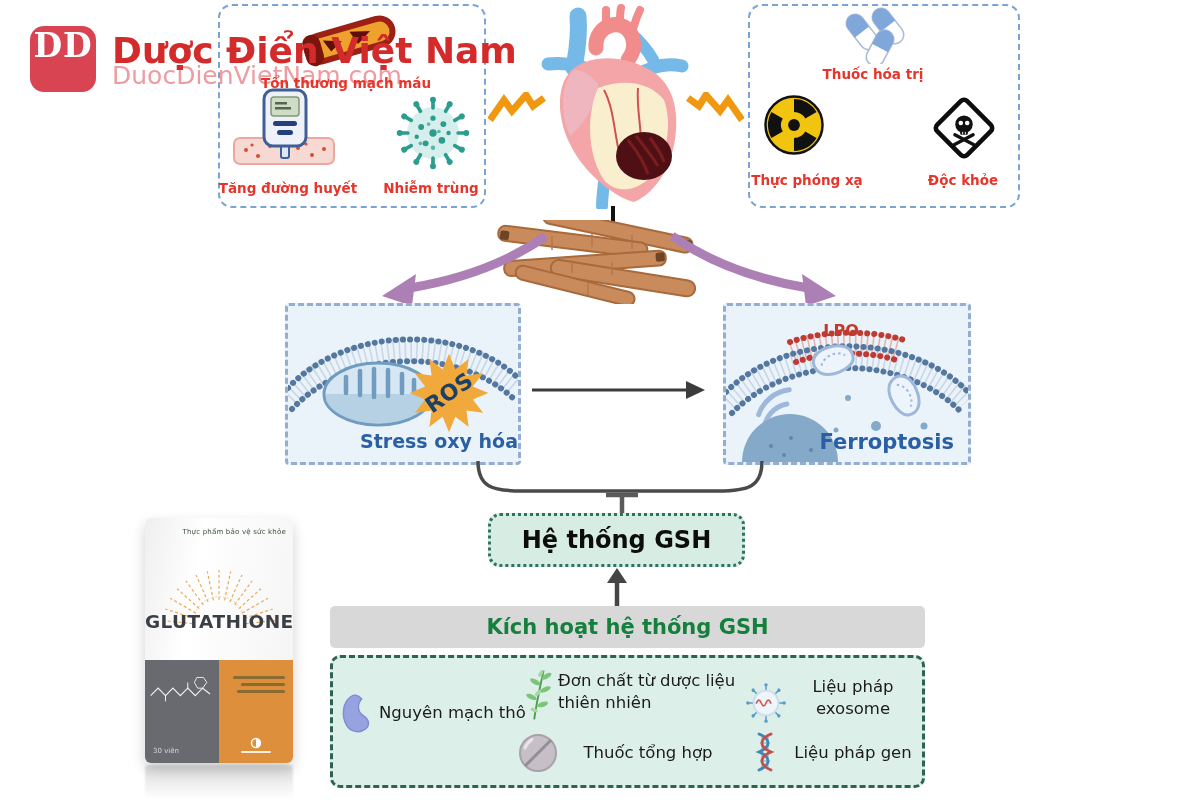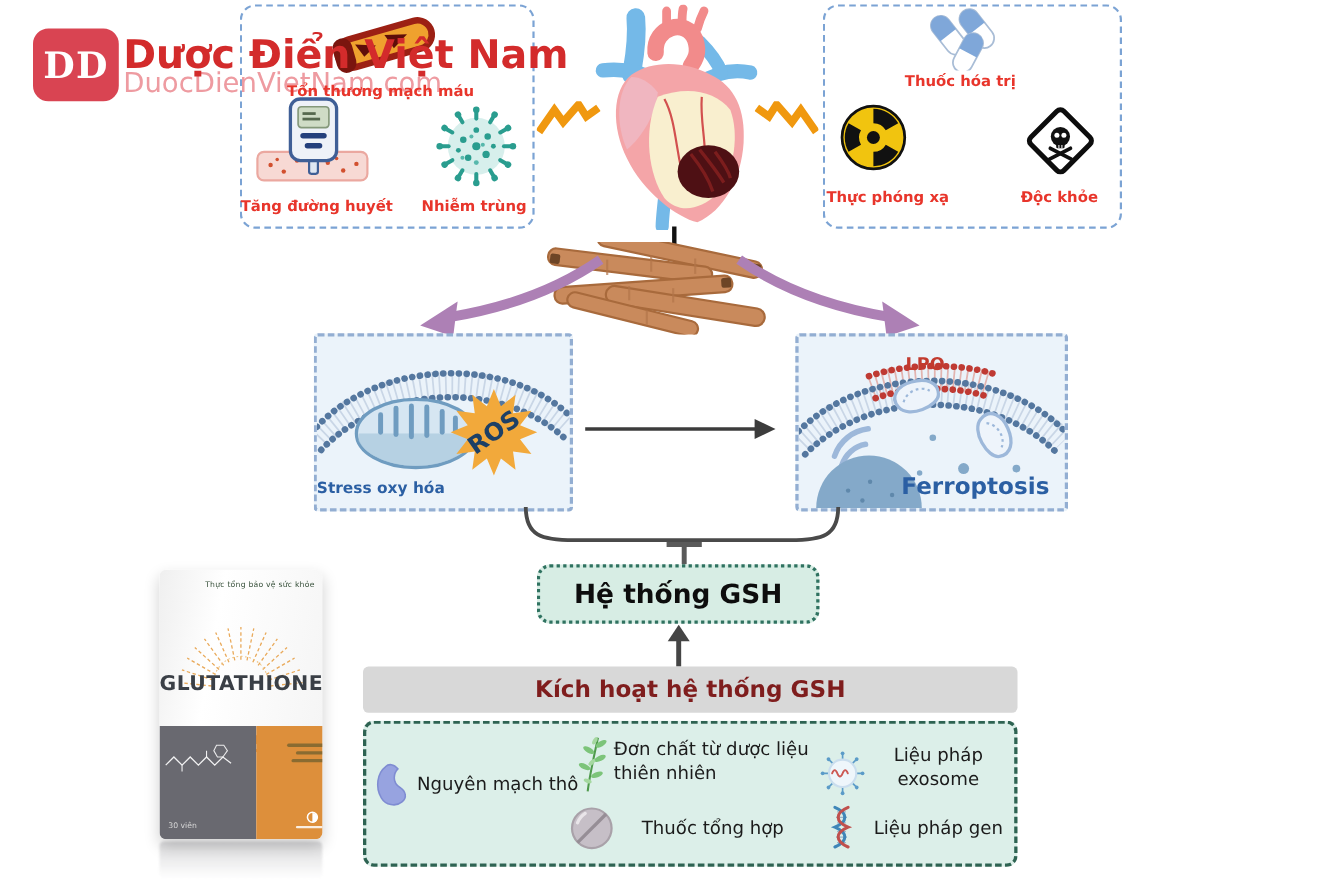--- a/index.html
+++ b/index.html
@@ -7,39 +7,39 @@
           font-family:"DejaVu Sans","Liberation Sans",sans-serif;}
   .abs{position:absolute;}
   .risk-box{position:absolute;border:2px dashed #7ba3d4;border-radius:14px;background:#fff;}
   .risk-label{position:absolute;color:#e8352b;font-size:13.5px;font-weight:bold;text-align:center;white-space:nowrap;z-index:5;}
   .cell-box{position:absolute;border:3px dashed #93aed2;border-radius:4px;background:#ebf3fa;overflow:hidden;}
   .cell-label{position:absolute;color:#2b5fa3;font-weight:bold;}
   .gsh-box{position:absolute;left:488px;top:513px;width:257px;height:54px;background:#d7ede4;
            border:3px dotted #2f7260;border-radius:12px;display:flex;align-items:center;justify-content:center;
            font-size:24px;font-weight:bold;color:#0d0d0d;box-sizing:border-box;}
   .act-bar{position:absolute;left:330px;top:606px;width:595px;height:42px;background:#d8d8d8;border-radius:5px;
-           display:flex;align-items:center;justify-content:center;font-size:21px;font-weight:bold;color:#7f1d1d;}
+           display:flex;align-items:center;justify-content:center;font-size:21px;font-weight:bold;color:#15803d;}
   .methods-box{position:absolute;left:330px;top:655px;width:595px;height:133px;background:#dcefe9;
            border:3px dashed #2e6352;border-radius:10px;box-sizing:border-box;}
   .m-label{position:absolute;color:#1b1b1b;font-size:16.5px;line-height:22px;}
-  .logo-mark{position:absolute;left:30px;top:26px;width:78px;height:66px;background:#d94452;border-radius:14px;
-           color:#fff;display:flex;align-items:center;justify-content:center;font-family:"DejaVu Serif","Liberation Serif",serif;
+  .logo-mark{position:absolute;left:30px;top:26px;width:66px;height:66px;background:#d94452;border-radius:14px;
+           color:#fff;display:flex;align-items:flex-start;justify-content:center;font-family:"DejaVu Serif","Liberation Serif",serif;
            font-weight:bold;font-size:33px;letter-spacing:1px;z-index:6;}
   .logo-title{position:absolute;left:112px;top:30px;font-size:36px;font-weight:bold;color:#d32b2b;z-index:6;white-space:nowrap;}
   .logo-subtitle{position:absolute;left:112px;top:61px;font-size:25px;color:#ee9ba1;z-index:4;white-space:nowrap;}
   .hd-label{position:absolute;left:512px;top:309px;width:210px;text-align:center;color:#e0261c;font-size:21px;font-weight:bold;}
   .product{position:absolute;left:145px;top:518px;width:148px;height:245px;border-radius:6px;overflow:hidden;
            box-shadow:0 6px 14px rgba(0,0,0,0.18);z-index:2;}
   .prod-top{position:absolute;left:0;top:0;width:100%;height:142px;background:linear-gradient(100deg,#efefef,#ffffff 35%,#f5f5f5);}
   .prod-tag{position:absolute;top:10px;right:7px;font-size:7px;color:#37503a;letter-spacing:.2px;}
   .prod-name{position:absolute;top:93px;left:0;width:100%;text-align:center;font-size:18.5px;font-weight:bold;color:#3a3f46;letter-spacing:.4px;}
   .prod-max{position:absolute;top:115px;left:0;width:100%;text-align:center;font-weight:bold;color:#e8953f;margin-top:32px;}
   .prod-max .big{font-size:21px;}
   .prod-max .small{font-size:13px;opacity:.85;}
-  .prod-bottom{position:absolute;left:0;top:142px;width:100%;height:103px;padding-left:28px;}
+  .prod-bottom{position:absolute;left:0;top:142px;width:100%;height:103px;}
   .prod-gray{position:absolute;left:0;top:0;width:50%;height:100%;background:#696970;}
   .prod-orange{position:absolute;left:50%;top:0;width:50%;height:100%;background:#dd8f3b;}
   .prod-count{position:absolute;left:8px;bottom:8px;font-size:7px;color:#d8d8d8;}
   .txtbar{position:absolute;height:2.5px;background:rgba(56,72,40,.5);border-radius:2px;}
   .reflection{position:absolute;left:145px;top:765px;width:148px;height:34px;border-radius:4px;
            background:linear-gradient(to bottom,rgba(135,135,140,.30),rgba(255,255,255,0));filter:blur(1px);}
 </style>
 </head>
 <body>
 
@@ -242,21 +242,21 @@
         <g stroke="#6f9cc0" stroke-width="4.5" stroke-linecap="round">
           <line x1="22" y1="14" x2="22" y2="30"></line>
           <line x1="36" y1="8" x2="36" y2="32"></line>
           <line x1="50" y1="6" x2="50" y2="34"></line>
           <line x1="64" y1="7" x2="64" y2="33"></line>
           <line x1="78" y1="11" x2="78" y2="30"></line>
           <line x1="90" y1="17" x2="90" y2="29"></line>
         </g>
       </g>
     </svg>
-    <div class="cell-label" style="left:0;bottom:10px;width:100%;text-align:left;font-size:14px;">Stress oxy hóa</div>
+    <div class="cell-label" style="left:0;bottom:10px;width:100%;text-align:right;font-size:19px;">Stress oxy hóa</div>
   </div>
 
   <svg class="abs" style="left:408px;top:352px;z-index:3;" width="82" height="82" viewBox="0 0 100 100">
     <polygon fill="#f2a93b" points="98,50 79,57.8 91.6,74 71.2,71.2 74,91.6 57.8,79 50,98 42.2,79 26,91.6 28.8,71.2 8.4,74 21,57.8 2,50 21,42.2 8.4,26 28.8,28.8 26,8.4 42.2,21 50,2 57.8,21 74,8.4 71.2,28.8 91.6,26 79,42.2"></polygon>
     <text x="50" y="59" transform="rotate(-35 50 50)" font-size="27" font-weight="bold" fill="#1d4066" text-anchor="middle">ROS</text>
   </svg>
 
   <svg class="abs" style="left:528px;top:377px;" width="180" height="26" viewBox="0 0 180 26">
     <line x1="4" y1="13" x2="160" y2="13" stroke="#3c3c3c" stroke-width="3.2"></line>
     <polygon points="158,4 177,13 158,22" fill="#3c3c3c"></polygon>
@@ -402,21 +402,21 @@
           <use href="#ray"></use>
         <use href="#ray" transform="rotate(12 80 118)"></use>
           <use href="#ray" transform="rotate(24 80 118)"></use>
         <use href="#ray" transform="rotate(36 80 118)"></use>
           <use href="#ray" transform="rotate(48 80 118)"></use>
         <use href="#ray" transform="rotate(60 80 118)"></use>
           <use href="#ray" transform="rotate(72 80 118)"></use>
         <use href="#ray" transform="rotate(84 80 118)"></use>
         <path d="M48,112 A32,32 0 0 1 112,112" stroke="#eec27f" stroke-width="1.2" fill="none" stroke-dasharray="2 3"></path>
       </svg>
-      <div class="prod-tag">Thực tổng bảo vệ sức khỏe</div>
+      <div class="prod-tag">Thực phẩm bảo vệ sức khỏe</div>
       <div class="prod-name">GLUTATHIONE</div>
       <div class="prod-max"><span class="big">MAX</span><span class="small">X</span><span class="big">500</span></div>
     </div>
     <div class="prod-bottom">
       <div class="prod-gray">
         <svg class="abs" style="left:4px;top:12px;" width="66" height="34" viewBox="0 0 80 40">
           <polyline points="2,28 11,19 20,28 29,19 38,28 47,19 56,28 65,19 74,26" stroke="rgba(255,255,255,0.9)" stroke-width="1.4" fill="none"></polyline>
           <line x1="20" y1="28" x2="20" y2="35" stroke="rgba(255,255,255,0.9)" stroke-width="1.2"></line>
           <line x1="47" y1="19" x2="47" y2="12" stroke="rgba(255,255,255,0.9)" stroke-width="1.2"></line>
           <polygon points="65,19 70,12 66,6 58,6 55,12 59,19" fill="none" stroke="rgba(255,255,255,0.85)" stroke-width="1.2"></polygon>

